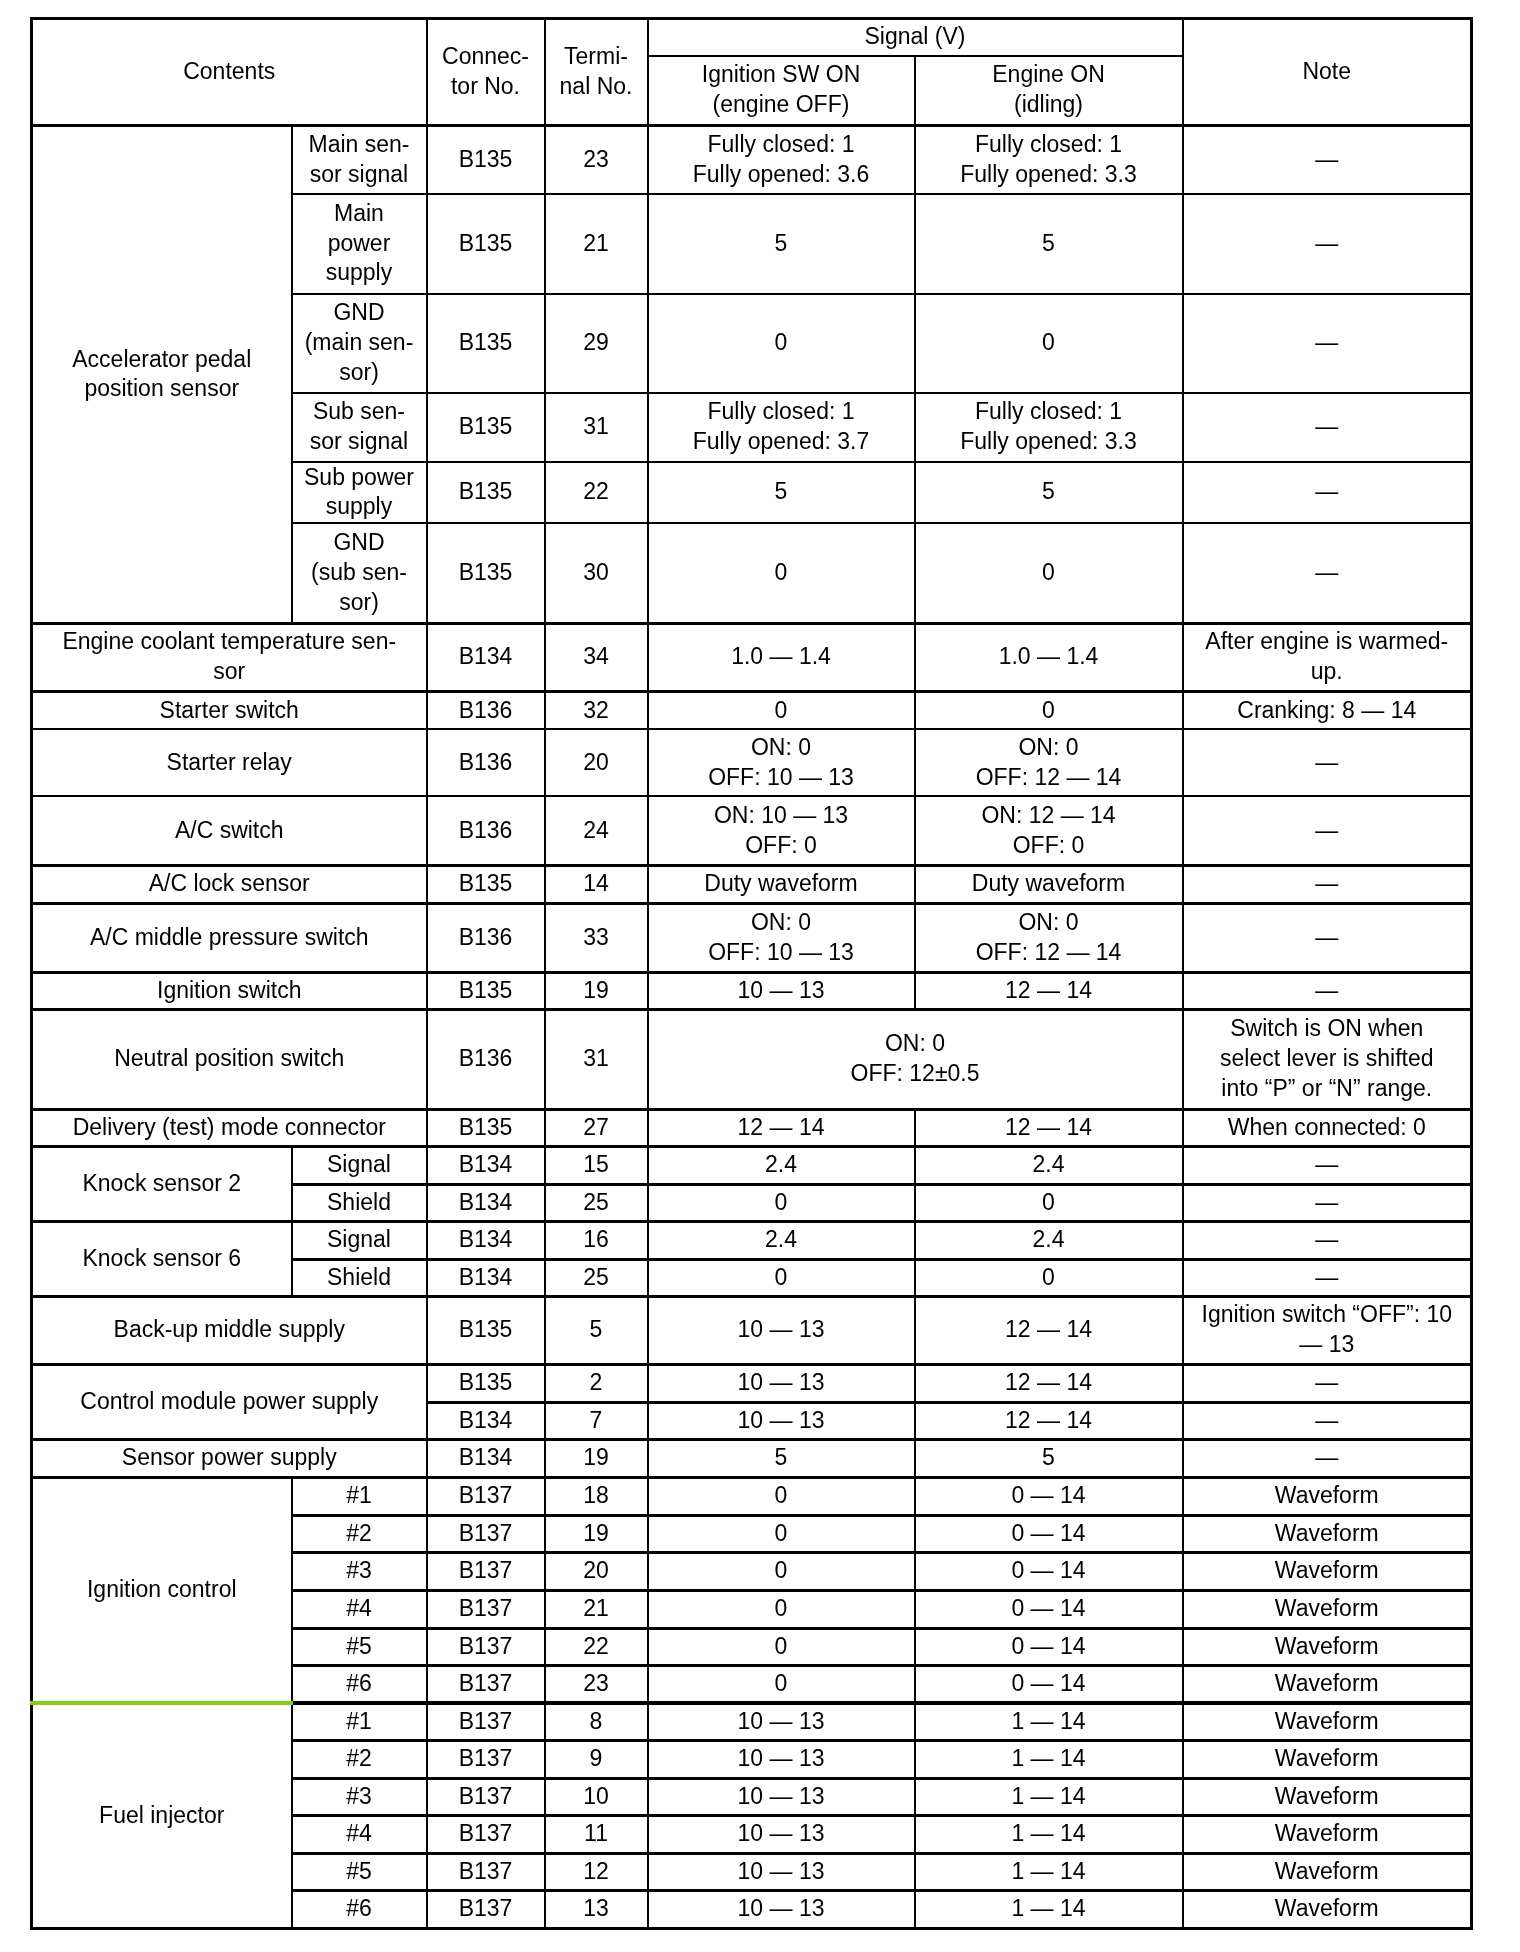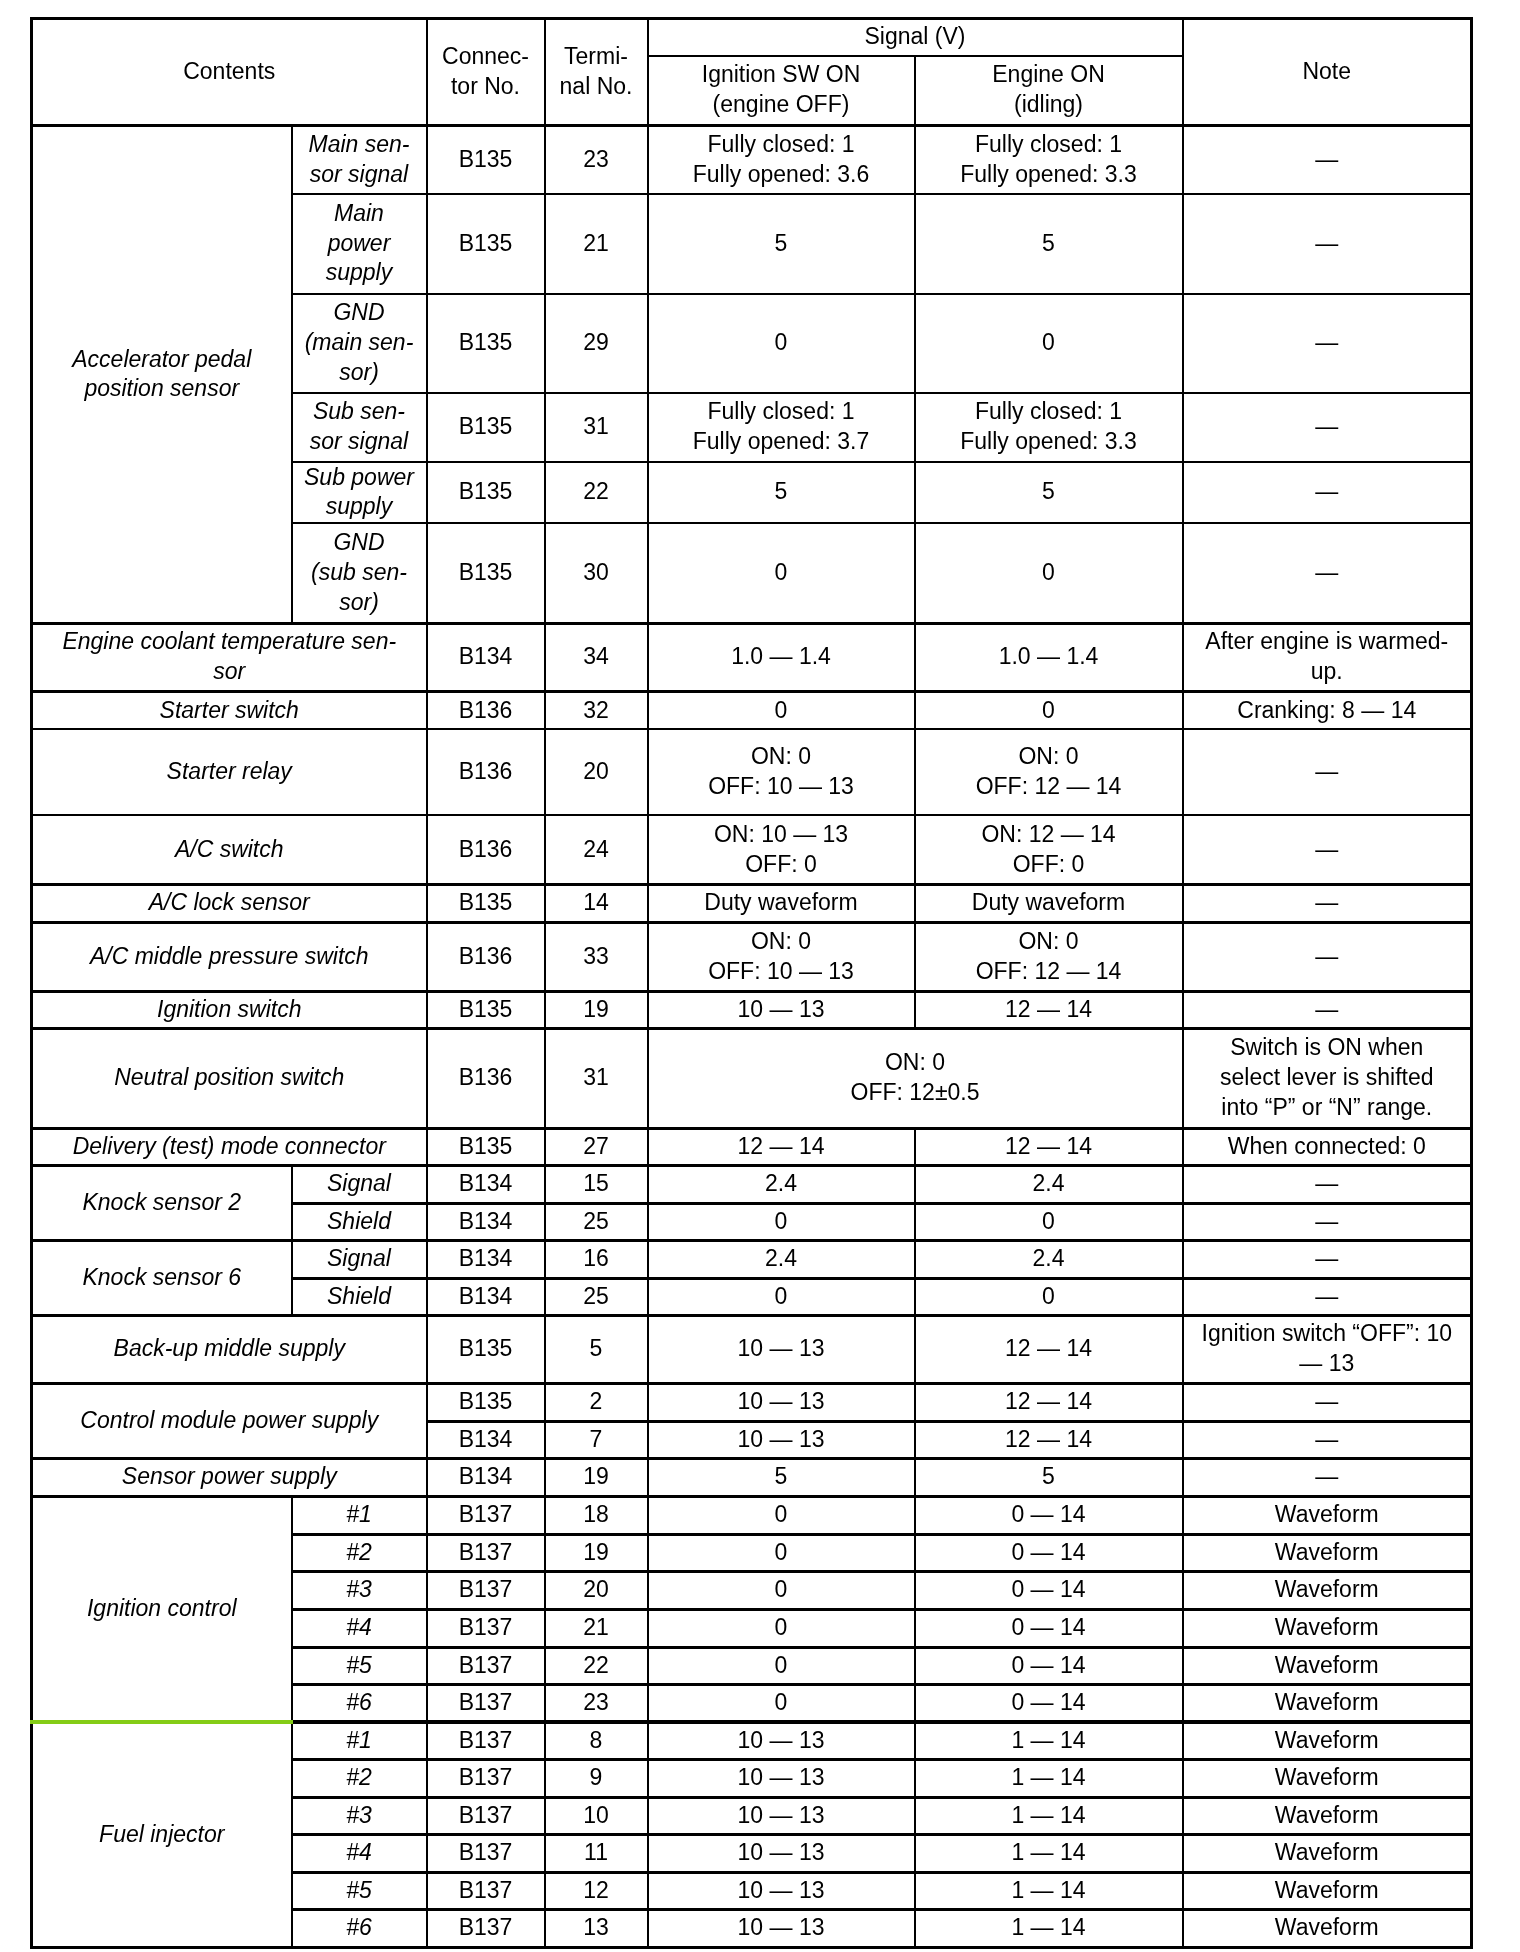--- a/index.html
+++ b/index.html
@@ -15,21 +15,21 @@
   }
   table.spec td, table.spec th {
     border: 2px solid #000;
     padding: 0 8px;
     text-align: center;
     vertical-align: middle;
     font-weight: normal;
     overflow: hidden;
   }
   table.spec th { line-height: 1.3; }
-  td.left { text-align: left; font-style: italic; }
+  td.left { text-align: left; }
   td.thick-top, tr.thick-top > td { border-top-width: 3px; }
   .ml { white-space: pre-line; }
   .dash { font-weight: bold; }
   tr.h-hdr1 { height: 37px; }
   tr.h-hdr2 { height: 70px; }
 </style>
 </head>
 <body>
 
 <table class="spec">
@@ -136,21 +136,21 @@
 up.</td>
     </tr>
     <tr class="thick-top" style="height:38px">
       <td colspan="2" class="left ml">Starter switch</td>
       <td>B136</td>
       <td>32</td>
       <td class="ml">0</td>
       <td class="ml">0</td>
       <td class="ml">Cranking: 8 — 14</td>
     </tr>
-    <tr style="height:86px">
+    <tr style="height:67px">
       <td colspan="2" class="left ml">Starter relay</td>
       <td>B136</td>
       <td>20</td>
       <td class="ml">ON: 0
 OFF: 10 — 13</td>
       <td class="ml">ON: 0
 OFF: 12 — 14</td>
       <td class="ml dash">—</td>
     </tr>
     <tr style="height:69px">

